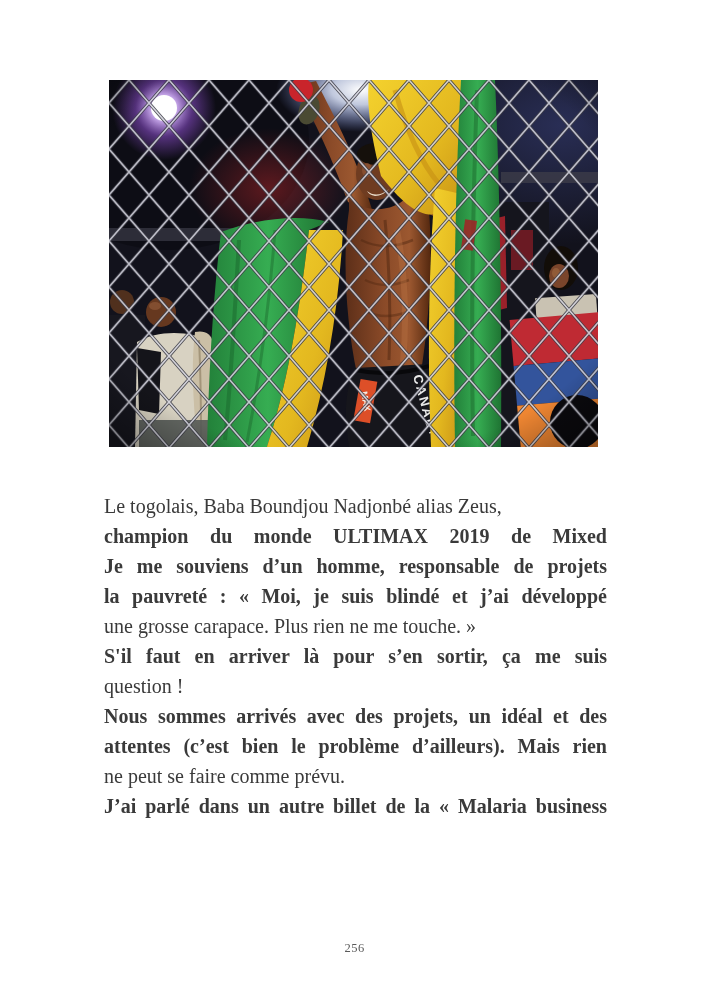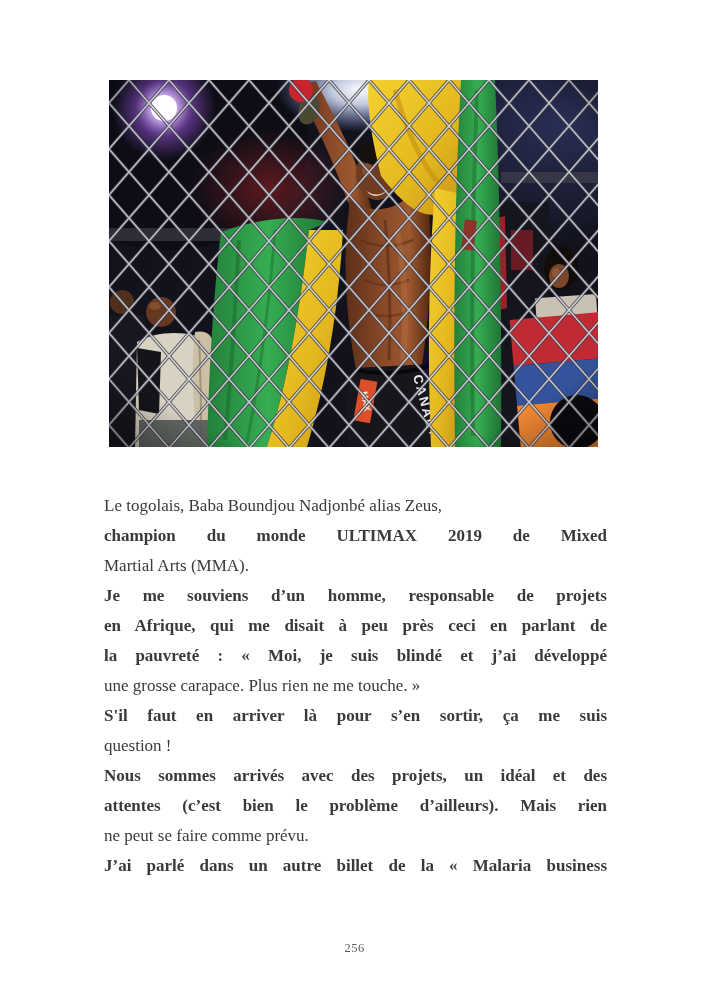--- a/index.html
+++ b/index.html
@@ -8,21 +8,21 @@
     font-family:"Liberation Serif","DejaVu Serif",serif;overflow:hidden;
   }
   .page{position:absolute;inset:0;background:#ffffff;}
   .photo-wrap{
     position:absolute;left:109px;top:80px;width:489px;height:367px;
     background:#10101a;overflow:hidden;
   }
   .photo-wrap svg{display:block;width:100%;height:100%;}
   .text-block{
     position:absolute;left:104px;top:491px;width:503px;
-    font-size:17px;line-height:30px;color:#3a3a3a;
+    font-size:20px;line-height:30px;color:#3a3a3a;
   }
   .line{height:30px;overflow:hidden;text-align:left;}
   .line.j{text-align:justify;text-align-last:justify;font-weight:bold;}
   .page-number{
     position:absolute;left:0;top:941px;width:709px;text-align:center;
     font-size:12.5px;color:#5a5a5a;letter-spacing:.5px;font-family:Liberation Serif, serif;
   }
 </style>
 </head>
 <body>
@@ -159,23 +159,21 @@
       </g>
 
       <rect x="0" y="0" width="489" height="367" fill="url(#fence)" opacity="0.88"></rect>
       <rect x="0" y="0" width="489" height="367" fill="url(#vignette)"></rect>
     </svg>
   </figure>
 
   <div class="text-block">
     <div class="line">Le togolais, Baba Boundjou Nadjonbé alias Zeus,</div>
     <div class="line j">champion du monde ULTIMAX 2019 de Mixed</div>
-    <div class="line">Martial Arts (MMA).</div>
     <div class="line j">Je me souviens d’un homme, responsable de projets</div>
-    <div class="line j">en Afrique, qui me disait à peu près ceci en parlant de</div>
     <div class="line j">la pauvreté : « Moi, je suis blindé et j’ai développé</div>
     <div class="line">une grosse carapace. Plus rien ne me touche. »</div>
     <div class="line j">S'il faut en arriver là pour s’en sortir, ça me suis</div>
     <div class="line">question !</div>
     <div class="line j">Nous sommes arrivés avec des projets, un idéal et des</div>
     <div class="line j">attentes (c’est bien le problème d’ailleurs). Mais rien</div>
     <div class="line">ne peut se faire comme prévu.</div>
     <div class="line j">J’ai parlé dans un autre billet de la « Malaria business</div>
   </div>
 

